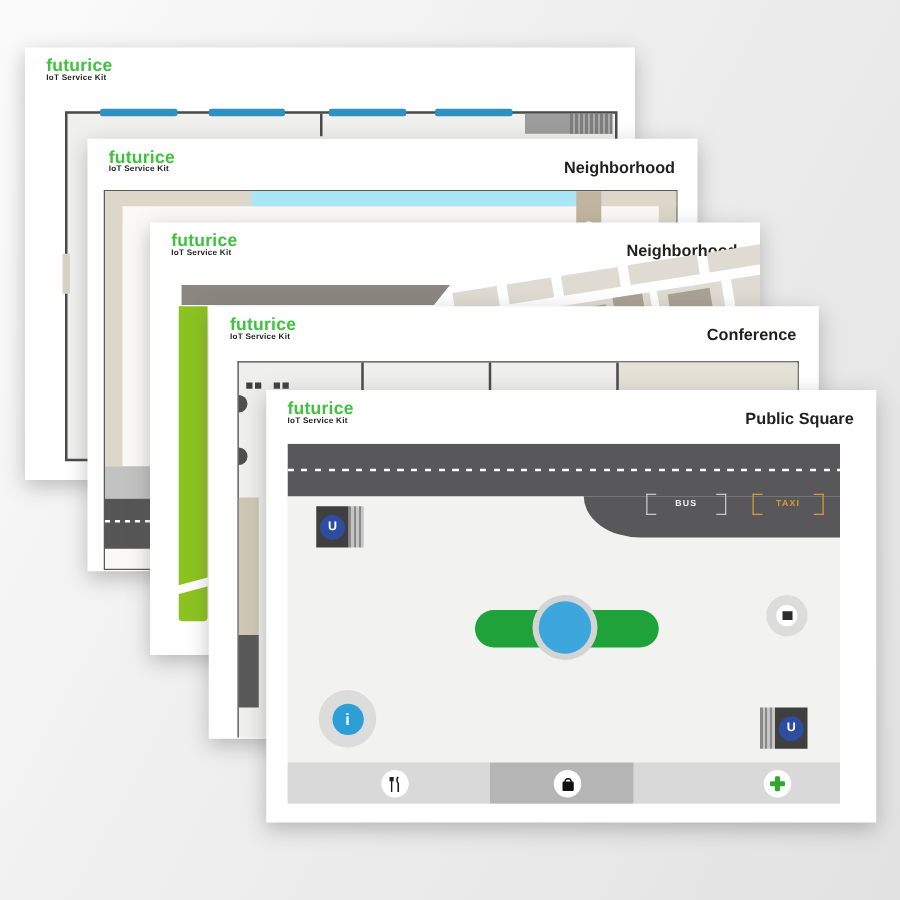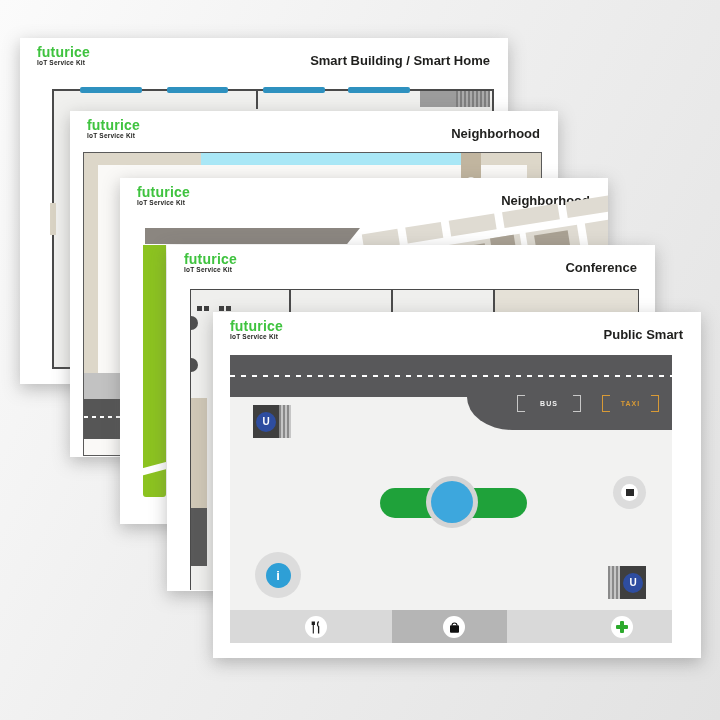--- a/index.html
+++ b/index.html
@@ -96,21 +96,20 @@
 </head>
 <body>
 
 <div class="stage">
 
   <div class="card" style="left:20px;top:38px;">
     <div class="logo">
       <span class="logo-name">futurice</span>
       <span class="logo-sub">IoT Service Kit</span>
     </div>
-    <div class="card-title">Smart Building / Smart Home</div>
     <div class="b1">
       <div class="win" style="left:26px;width:62px;"></div>
       <div class="win" style="left:113px;width:61px;"></div>
       <div class="win" style="left:209px;width:62px;"></div>
       <div class="win" style="left:294px;width:62px;"></div>
       <div class="b1-div"></div>
       <div class="b1-stairs">
         <div class="b1-stairs-stripes"></div>
       </div>
       <div class="b1-door"></div>
@@ -185,21 +184,21 @@
       <div class="b4-tan"></div>
       <div class="b4-dark"></div>
     </div>
   </div>
 
   <div class="card" style="left:213px;top:312px;">
     <div class="logo">
       <span class="logo-name">futurice</span>
       <span class="logo-sub">IoT Service Kit</span>
     </div>
-    <div class="card-title">Public Smart</div>
+    <div class="card-title">Public Square</div>
     <div class="b5">
       <div class="b5-road">
         <div class="b5-dash"></div>
       </div>
       <div class="b5-bay"></div>
       <div class="stand b5-bus">
         <span class="bracket l"></span>
         <span class="stand-label">BUS</span>
         <span class="bracket r"></span>
       </div>

